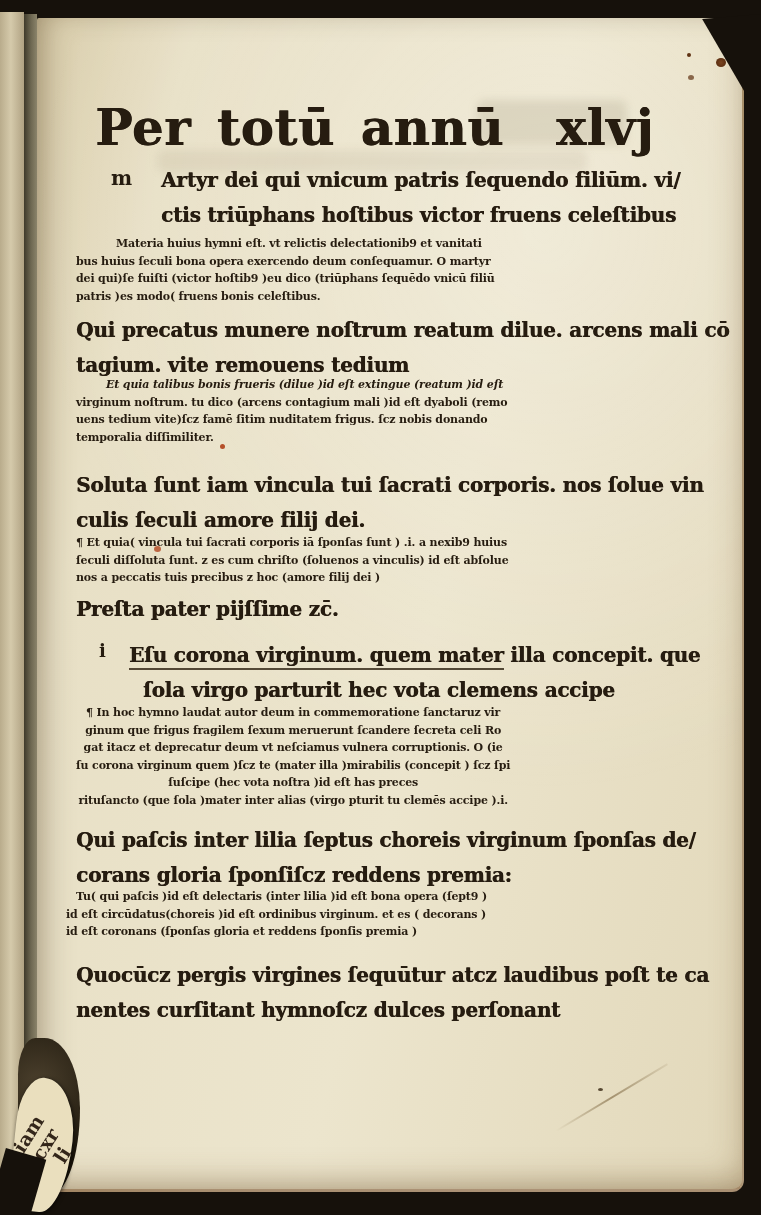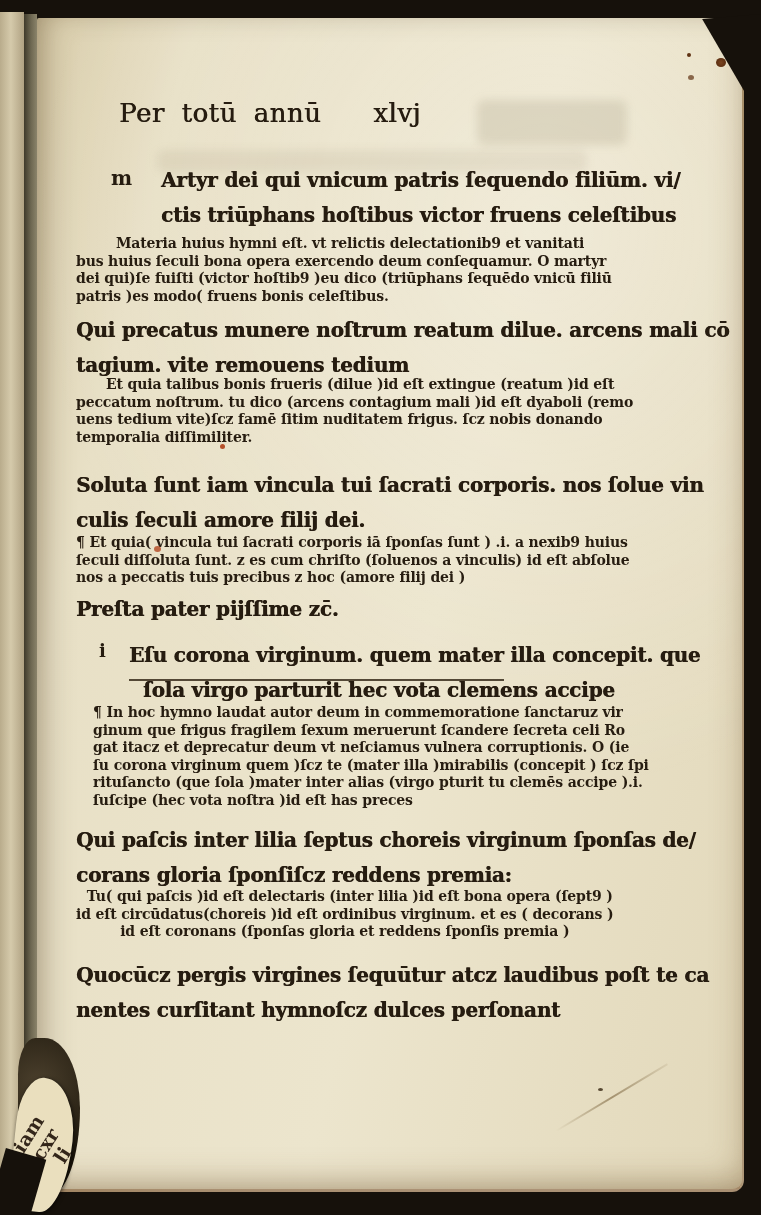--- a/index.html
+++ b/index.html
@@ -23,30 +23,30 @@
     box-shadow: inset 16px 0 34px -14px rgba(80,60,30,.45), inset -8px -16px 34px -12px rgba(110,75,35,.38);
     border-right:2px solid rgba(105,65,25,.45);
     border-bottom:3px solid rgba(105,60,25,.5);
     border-radius:2px 3px 12px 5px;}
 
   .corner-cut{position:absolute;left:697px;top:14px;width:64px;height:84px;background:var(--background);
     clip-path:polygon(8% 6%,100% 0,100% 100%,80% 100%);}
 
   .showthrough{position:absolute;background:rgba(125,110,80,.16);filter:blur(4px);border-radius:8px;}
 
-  .title-line{position:absolute;top:80px;left:58px;white-space:nowrap;font-weight:normal;
-    font-size:26px;letter-spacing:.5px;word-spacing:8px;text-shadow:.6px 0 0 currentColor;margin-left:24px;}
+  .title-line{position:absolute;top:80px;left:58px;white-space:nowrap;font-weight:bold;
+    font-size:50px;letter-spacing:.5px;word-spacing:8px;text-shadow:.6px 0 0 currentColor;}
   .folio{margin-left:52px;}
 
   .margin-letter{position:absolute;font-weight:bold;font-size:20px;}
 
   .sec{position:absolute;white-space:nowrap;}
   .large .vline{font-weight:bold;font-size:20px;line-height:35px;text-shadow:.5px 0 0 currentColor;letter-spacing:-.2px;}
-  .small .cline{font-weight:bold;font-size:14px;line-height:17.6px;letter-spacing:-.15px;}
-  .und{border-bottom:2px solid rgba(45,32,16,.8);padding-bottom:12px;}
+  .small .cline{font-weight:bold;font-size:11px;line-height:17.6px;letter-spacing:-.15px;}
+  .und{border-bottom:2px solid rgba(45,32,16,.8);padding-bottom:1px;}
 
   .spot{position:absolute;border-radius:50%;}
   .crease{position:absolute;left:556px;top:1130px;width:130px;height:2px;
     background:linear-gradient(90deg,rgba(120,95,55,.0),rgba(110,85,45,.55),rgba(120,95,55,.1));
     transform:rotate(-31deg);transform-origin:left center;}
 
   .tear-hole{position:absolute;left:18px;top:1038px;width:62px;height:158px;
     background:radial-gradient(circle at 32% 28%,#4a3f2c,#191309 70%);
     border-radius:30% 62% 55% 35% / 25% 48% 60% 30%;}
   .fragment{position:absolute;left:14px;top:1078px;width:58px;height:134px;overflow:hidden;
@@ -88,22 +88,22 @@
       <div class="cline">dei qui)ſe fuiſti (victor hoſtib9 )eu dico (triūphans ſequēdo vnicū filiū</div>
       <div class="cline">patris )es modo( fruens bonis celeſtibus.</div>
     </div>
 
     <div class="sec large" style="top:295px;left:39px;">
       <div class="vline">Qui precatus munere noſtrum reatum dilue. arcens mali cō</div>
       <div class="vline">tagium. vite remouens tedium</div>
     </div>
 
     <div class="sec small" style="top:358px;left:39px;">
-      <div class="cline" style="text-indent:30px;">Et quia talibus bonis frueris (dilue )id eſt extingue (reatum )id eſt</div>
-      <div class="cline">peccatum noſtrum. tu dico (arcens contagium mali )id eſt dyaboli (remo</div>
+      <div class="cline" style="text-indent:30px;font-style:italic;">Et quia talibus bonis frueris (dilue )id eſt extingue (reatum )id eſt</div>
+      <div class="cline">virginum noſtrum. tu dico (arcens contagium mali )id eſt dyaboli (remo</div>
       <div class="cline">uens tedium vite)ſcz famē ſitim nuditatem frigus. ſcz nobis donando</div>
       <div class="cline">temporalia diſſimiliter.</div>
     </div>
 
     <div class="sec large" style="top:450px;left:39px;">
       <div class="vline">Soluta ſunt iam vincula tui ſacrati corporis. nos ſolue vin</div>
       <div class="vline">culis ſeculi amore filij dei.</div>
     </div>
 
     <div class="sec small" style="top:516px;left:39px;">
@@ -114,35 +114,35 @@
 
     <div class="sec large" style="top:574px;left:39px;">
       <div class="vline">Preſta pater pijſſime zc̄.</div>
     </div>
 
     <div class="sec large" style="top:620px;left:92px;">
       <div class="vline"><span class="und">Eſu corona virginum. quem mater</span><span> illa concepit. que</span></div>
       <div class="vline" style="text-indent:14px;">ſola virgo parturit hec vota clemens accipe</div>
     </div>
 
-    <div class="sec small" style="top:686px;left:56px;">
+    <div class="sec small" style="top:686px;left:39px;text-align:center;">
       <div class="cline">¶ In hoc hymno laudat autor deum in commemoratione ſanctaruz vir</div>
       <div class="cline">ginum que frigus fragilem ſexum meruerunt ſcandere ſecreta celi Ro</div>
       <div class="cline">gat itacz et deprecatur deum vt neſciamus vulnera corruptionis. O (ie</div>
       <div class="cline">ſu corona virginum quem )ſcz te (mater illa )mirabilis (concepit ) ſcz ſpi</div>
+      <div class="cline">ſuſcipe (hec vota noſtra )id eſt has preces</div>
       <div class="cline">rituſancto (que ſola )mater inter alias (virgo pturit tu clemēs accipe ).i.</div>
-      <div class="cline">ſuſcipe (hec vota noſtra )id eſt has preces</div>
     </div>
 
     <div class="sec large" style="top:805px;left:39px;">
       <div class="vline">Qui paſcis inter lilia ſeptus choreis virginum ſponſas de/</div>
       <div class="vline">corans gloria ſponſiſcz reddens premia:</div>
     </div>
 
-    <div class="sec small" style="top:870px;left:39px;text-align:center;">
+    <div class="sec small" style="top:870px;left:29px;">
       <div class="cline" style="text-indent:10px;">Tu( qui paſcis )id eſt delectaris (inter lilia )id eſt bona opera (ſept9 )</div>
       <div class="cline">id eſt circūdatus(choreis )id eſt ordinibus virginum. et es ( decorans )</div>
       <div class="cline">id eſt coronans (ſponſas gloria et reddens ſponſis premia )</div>
     </div>
 
     <div class="sec large" style="top:940px;left:39px;">
       <div class="vline">Quocūcz pergis virgines ſequūtur atcz laudibus poſt te ca</div>
       <div class="vline">nentes curſitant hymnoſcz dulces perſonant</div>
     </div>
 

